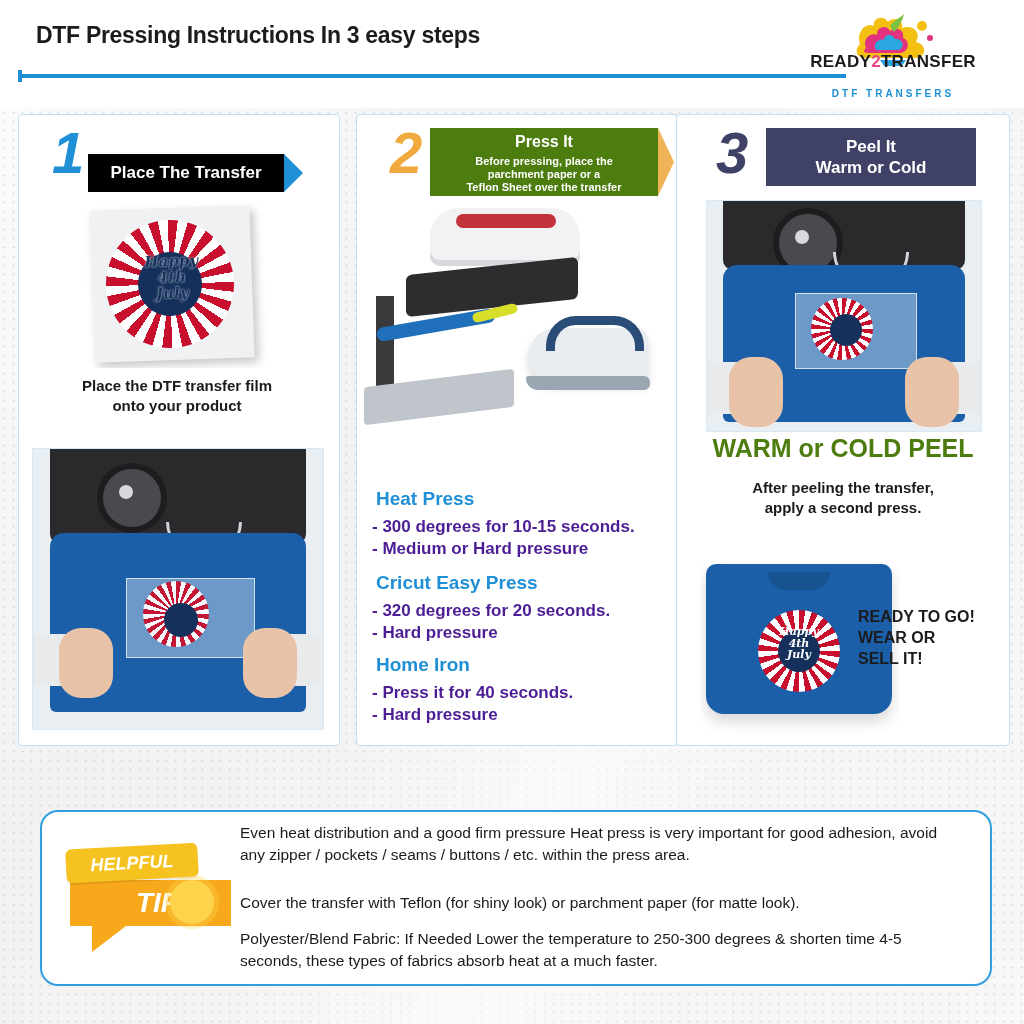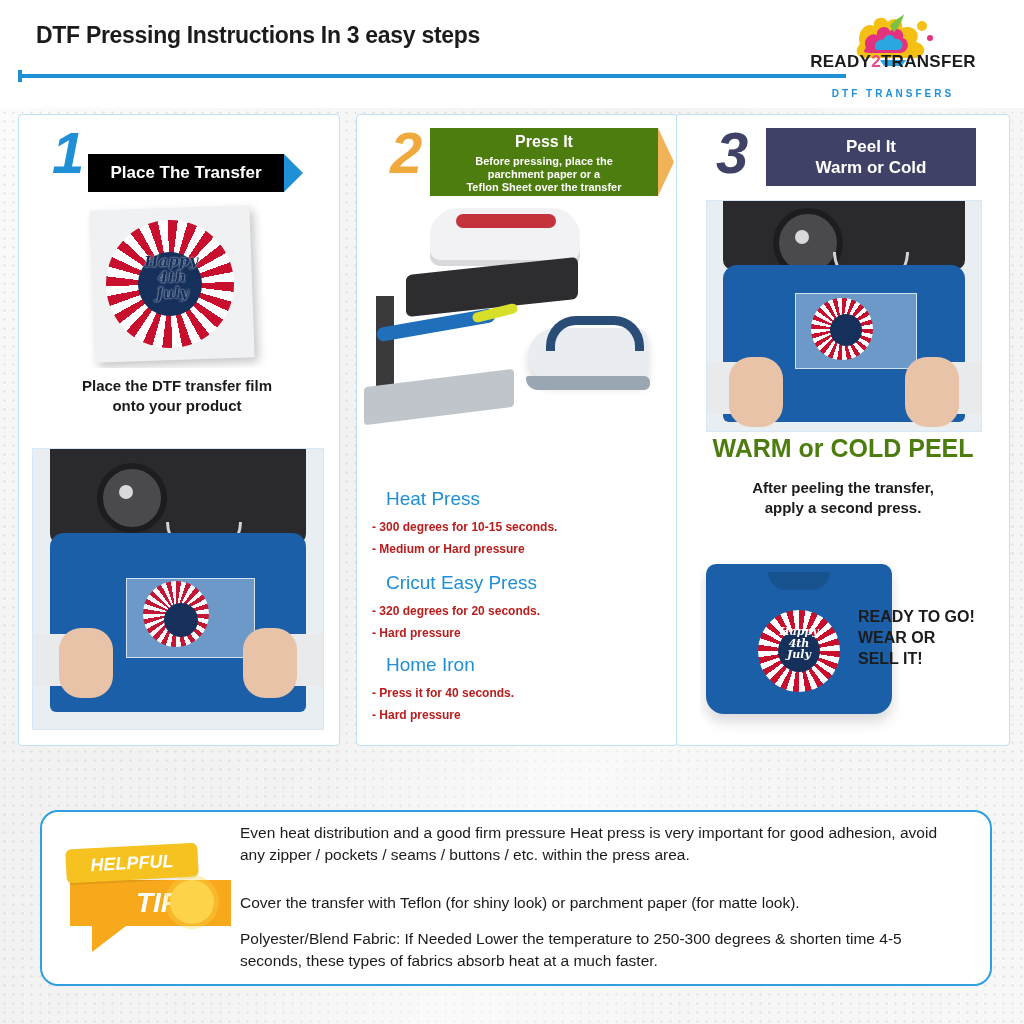--- a/index.html
+++ b/index.html
@@ -405,28 +405,28 @@
     font-weight: bold;
     color: #1b1b1b;
     line-height: 21px;
     text-align: left;
   }
 
   
   .p2-text { position: absolute; left: 372px; width: 300px; }
   .p2-head {
     font-size: 19px;
-    font-weight: normal;
+    font-weight: bold;
     color: #1f8fd6;
-    margin: 0 0 6px 14px;
+    margin: 0 0 6px 4px;
   }
   .p2-line {
-    font-size: 12px;
-    font-weight: bold;
-    color: #b91c1c;
+    font-size: 17px;
+    font-weight: bold;
+    color: #4c1d95;
     line-height: 22px;
   }
   #p2-block1 { top: 488px; }
   #p2-block2 { top: 572px; }
   #p2-block3 { top: 654px; }
 
   
   #tips-panel {
     position: absolute;
     left: 40px; top: 810px;

